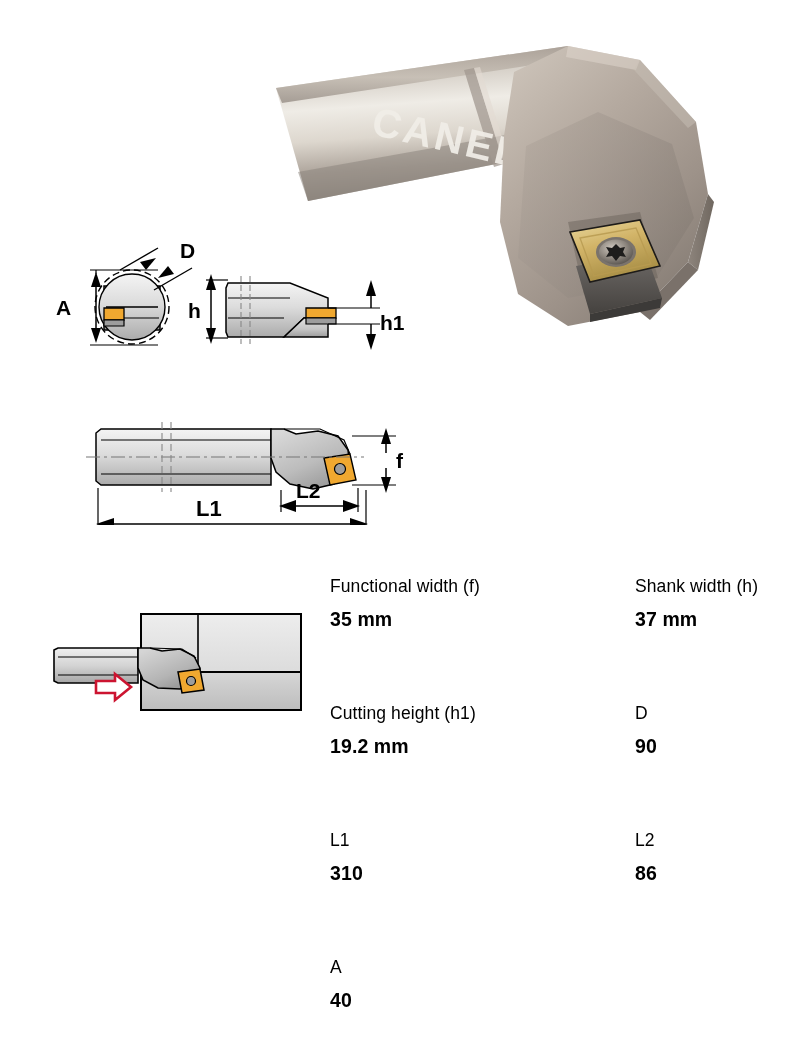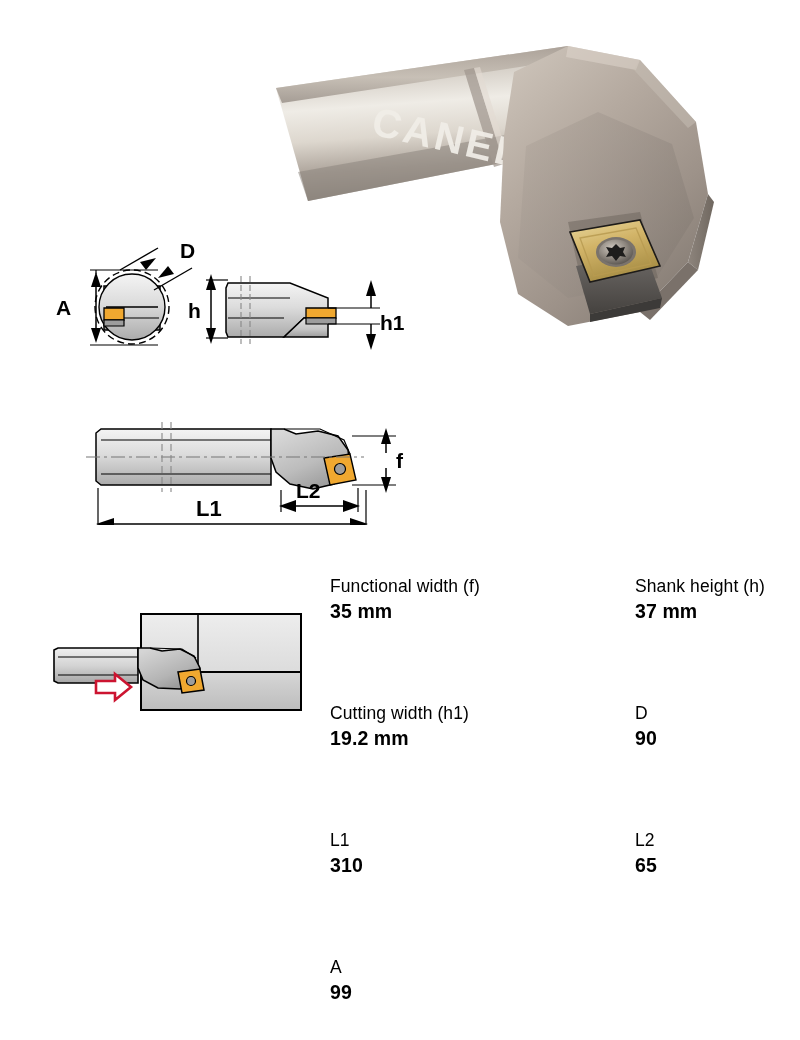--- a/index.html
+++ b/index.html
@@ -25,21 +25,21 @@
     display:grid; grid-template-columns:263px 1fr;
     row-gap:0; column-gap:0;gap:42px;
   }
   .spec-cell { height:85px; }
   .spec-label {
     font-size:17.5px; font-weight:400; line-height:1.25;
     letter-spacing:.1px; color:#000;
   }
   .spec-value {
     font-size:19.5px; font-weight:bold; line-height:1.3;
-    letter-spacing:.1px; color:#000; margin-top:1px;
+    letter-spacing:.1px; color:#000; margin-top:9px;
   }
 </style>
 </head>
 <body>
 
 <div class="layer" id="product-photo">
   <svg width="480" height="330" viewBox="0 0 480 330" xmlns="http://www.w3.org/2000/svg">
     <defs>
       <linearGradient id="shankGrad" x1="0" y1="0" x2="0.15" y2="1">
         <stop offset="0%" stop-color="#b5aba2"></stop>
@@ -304,43 +304,43 @@
 </div>
 
 <div id="spec-table" class="layer">
 
   <div class="spec-cell">
     <div class="spec-label">Functional width (f)</div>
     <div class="spec-value">35 mm</div>
   </div>
 
   <div class="spec-cell">
-    <div class="spec-label">Shank height (h)</div>
+    <div class="spec-label">Shank width (h)</div>
     <div class="spec-value">37 mm</div>
   </div>
 
   <div class="spec-cell">
-    <div class="spec-label">Cutting width (h1)</div>
+    <div class="spec-label">Cutting height (h1)</div>
     <div class="spec-value">19.2 mm</div>
   </div>
 
   <div class="spec-cell">
     <div class="spec-label">D</div>
     <div class="spec-value">90</div>
   </div>
 
   <div class="spec-cell">
     <div class="spec-label">L1</div>
     <div class="spec-value">310</div>
   </div>
 
   <div class="spec-cell">
     <div class="spec-label">L2</div>
-    <div class="spec-value">65</div>
+    <div class="spec-value">86</div>
   </div>
 
   <div class="spec-cell">
     <div class="spec-label">A</div>
-    <div class="spec-value">99</div>
+    <div class="spec-value">40</div>
   </div>
 
 
 </div>
 
 </body></html>

